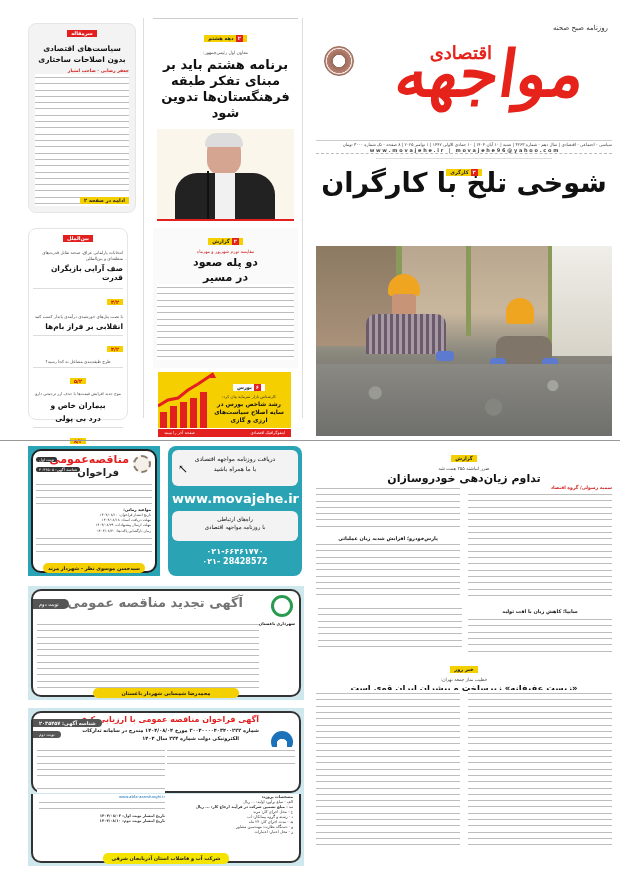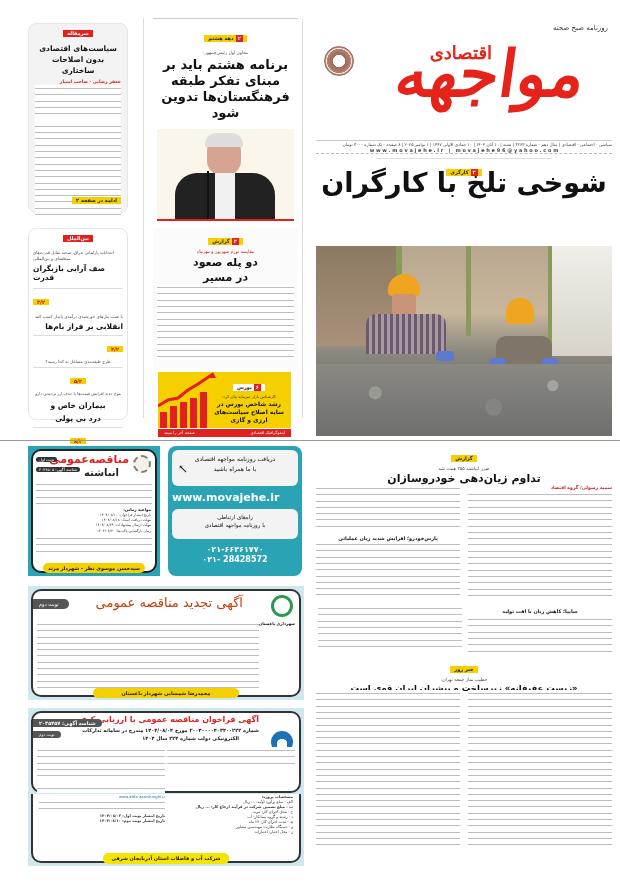--- a/index.html
+++ b/index.html
@@ -65,42 +65,42 @@
   <div style="text-align:center;font-size:13px;font-weight:bold;line-height:16px;margin-top:2px;padding:0 6px;">برنامه هشتم باید بر مبنای تفکر طبقه فرهنگستان‌ها تدوین شود</div>
   <div style="position:absolute;left:4px;right:4px;top:110px;height:92px;background:#fbf6ec;overflow:hidden;border-bottom:2px solid #e32020;">
     <div style="position:absolute;left:50px;top:6px;width:34px;height:40px;border-radius:16px 16px 14px 14px;background:#d6a592;"></div>
     <div style="position:absolute;left:48px;top:4px;width:38px;height:14px;border-radius:18px 18px 4px 4px;background:#ddd;"></div>
     <div style="position:absolute;left:18px;top:44px;width:100px;height:50px;border-radius:22px 22px 0 0;background:#222;"></div>
     <div style="position:absolute;left:58px;top:44px;width:20px;height:48px;background:#f1f1f1;"></div>
     <div style="position:absolute;left:50px;top:42px;width:2px;height:50px;background:#111;"></div>
   </div>
 </div>
 
-<div class="abs box-rounded" style="left:28px;top:23px;width:100px;height:190px;background:#f3f3f3;border:1px solid #e6e6e6;">
+<div class="abs box-rounded" style="left:28px;top:23px;width:108px;height:190px;background:#f3f3f3;border:1px solid #e6e6e6;">
   <div style="text-align:center;margin-top:-4px;">
     <span class="tag tag-r">سرمقاله</span>
   </div>
   <div style="text-align:center;font-size:7.5px;font-weight:bold;line-height:11px;margin-top:4px;padding:0 6px;">سیاست‌های اقتصادی بدون اصلاحات ساختاری</div>
   <div style="font-size:4.5px;color:#d02020;font-weight:bold;margin:3px 6px 1px;">جعفر رضایی - صاحب امتیاز</div>
   <div class="gray-lines" style="margin:0 6px;height:132px;"></div>
 
   <div style="position:absolute;right:6px;bottom:6px;">
     <span class="tag tag-y">ادامه در صفحه ۲</span>
   </div>
 </div>
 
 <div class="vdiv" style="left:143px;top:18px;height:400px;"></div>
 <div class="vdiv" style="left:302px;top:18px;height:400px;"></div>
 
 <div class="abs box-rounded" style="left:28px;top:228px;width:100px;height:192px;border:1px solid #e6e6e6;">
   <div style="text-align:center;margin-top:-4px;">
     <span class="tag tag-r">بین‌الملل</span>
   </div>
 
-  <div style="text-align:left;padding:0 4px;">
+  <div style="text-align:right;padding:0 4px;">
     <div style="font-size:4.2px;color:#444;line-height:6px;margin-top:6px;">انتخابات پارلمانی عراق، صحنه تقابل قدرت‌های منطقه‌ای و بین‌المللی</div>
     <div style="font-size:7.5px;font-weight:bold;margin-top:2px;">صف آرایی بازیگران قدرت</div>
     <div style="border-top:1px solid #ddd;margin-top:6px;"><span class="pagenum">۳/۲</span></div>
   </div>
 
   <div style="padding:0 4px;">
     <div style="font-size:4.2px;color:#444;line-height:6px;margin-top:6px;">با نصب پنل‌های خورشیدی درآمدی پایدار کسب کنید</div>
     <div style="font-size:7.5px;font-weight:bold;margin-top:2px;">انقلابی بر فراز بام‌ها</div>
     <div style="border-top:1px solid #ddd;margin-top:4px;"><span class="pagenum">۴/۲</span></div>
   </div>
@@ -177,21 +177,21 @@
   <div style="text-align:center;font-size:8.5px;font-weight:bold;margin-top:1px;">«زیست عفیفانه» زیرساخت و پیشران ایران قوی است</div>
   <div class="abs gray-lines" style="right:0;top:34px;width:144px;height:158px;"></div>
   <div class="abs gray-lines" style="left:0;top:34px;width:144px;height:158px;"></div>
 
 </div>
 
 <div class="abs" style="left:28px;top:446px;width:132px;height:130px;background:#2aa3b5;padding:3px;">
   <div class="ad-frame" style="width:100%;height:100%;position:relative;border-color:#222;">
     <div style="position:absolute;right:4px;top:4px;width:18px;height:18px;border-radius:50%;border:2px dashed #8a7a6a;background:#f5f0ea;"></div>
     <div style="position:absolute;right:26px;top:2px;font-size:11px;font-weight:bold;color:#e32020;">مناقصه‌عمومی</div>
-    <div style="position:absolute;right:36px;top:16px;font-size:10px;font-weight:bold;color:#222;">انباشته</div>
+    <div style="position:absolute;right:36px;top:16px;font-size:10px;font-weight:bold;color:#222;">فراخوان</div>
     <span style="position:absolute;left:3px;top:6px;font-size:4px;background:#333;color:#fff;padding:0 3px;border-radius:3px;">نوبت اول</span>
     <span style="position:absolute;left:3px;top:16px;font-size:4px;background:#333;color:#fff;padding:0 3px;border-radius:3px;">شناسه آگهی: ۲۰۳۶۵۰۵</span>
     <div class="gray-lines" style="position:absolute;left:3px;right:3px;top:30px;height:24px;"></div>
 
     <div style="position:absolute;right:4px;top:56px;font-size:4px;font-weight:bold;">مواعید زمانی:</div>
     <div style="position:absolute;right:4px;top:62px;font-size:3.6px;line-height:5.2px;color:#333;">
       <div>تاریخ انتشار فراخوان: ۱۴۰۴/۰۸/۱۰</div>
       <div>مهلت دریافت اسناد: ۱۴۰۴/۰۸/۱۸</div>
       <div>مهلت ارسال پیشنهادات: ۱۴۰۴/۰۸/۲۹</div>
       <div>زمان بازگشایی پاکت‌ها: ۱۴۰۴/۰۸/۳۰</div>
@@ -200,33 +200,33 @@
     <div style="position:absolute;left:10px;right:10px;bottom:-2px;height:10px;background:#f5d000;border-radius:5px;font-size:5px;font-weight:bold;text-align:center;line-height:10px;">سیدحسن موسوی نظر - شهردار مرند</div>
   </div>
 </div>
 
 <div class="abs" style="left:168px;top:446px;width:134px;height:130px;background:#2aa3b5;border-radius:8px;padding:4px;">
   <div style="background:#f3f3f3;border-radius:6px;height:36px;position:relative;text-align:center;font-family:'DejaVu Serif',serif;">
     <div style="font-size:6px;padding-top:5px;">دریافت روزنامه مواجهه اقتصادی</div>
     <div style="font-size:6px;margin-top:3px;">با ما همراه باشید</div>
     <div style="position:absolute;left:6px;top:12px;font-size:12px;">↖</div>
   </div>
-  <div style="text-align:left;color:#fff;font-weight:bold;font-size:11px;margin:5px 0;direction:ltr;">www.movajehe.ir</div>
+  <div style="text-align:right;color:#fff;font-weight:bold;font-size:13px;margin:5px 0;direction:ltr;">www.movajehe.ir</div>
   <div style="background:#f3f3f3;border-radius:6px;height:30px;text-align:center;font-family:'DejaVu Serif',serif;">
     <div style="font-size:5.5px;padding-top:5px;">راه‌های ارتباطی</div>
     <div style="font-size:5.5px;margin-top:2px;">با روزنامه مواجهه اقتصادی</div>
   </div>
   <div style="text-align:center;color:#fff;font-weight:bold;font-size:8px;margin-top:6px;direction:ltr;">۰۲۱-۶۶۴۶۱۷۷۰</div>
   <div style="text-align:center;color:#fff;font-weight:bold;font-size:8px;margin-top:1px;direction:ltr;">۰۲۱- 28428572</div>
 </div>
 
 <div class="abs" style="left:28px;top:586px;width:276px;height:114px;background:#cfe8ee;padding:3px;">
   <div class="ad-frame" style="width:100%;height:100%;position:relative;">
     <div style="position:absolute;right:6px;top:4px;width:22px;height:22px;border-radius:50%;border:3px solid #2a9a50;background:#fff;"></div>
-    <div style="position:absolute;right:56px;top:4px;font-size:13px;font-weight:normal;color:#c2410c;">آگهی تجدید مناقصه عمومی</div>
+    <div style="position:absolute;right:56px;top:4px;font-size:13px;font-weight:bold;color:#737373;">آگهی تجدید مناقصه عمومی</div>
     <span style="position:absolute;left:0;top:8px;font-size:5px;background:#555;color:#fff;padding:2px 10px 2px 6px;border-radius:0 8px 8px 0;">نوبت دوم</span>
     <div style="position:absolute;right:4px;top:30px;font-size:4px;font-weight:bold;">شهرداری باغستان</div>
     <div class="gray-lines" style="position:absolute;left:4px;right:40px;top:30px;height:68px;"></div>
 
     <div style="position:absolute;left:60px;right:60px;bottom:-3px;height:10px;background:#f5d000;border-radius:5px;font-size:5px;font-weight:bold;text-align:center;line-height:10px;">محمدرضا شمسایی شهردار باغستان</div>
   </div>
 </div>
 
 <div class="abs" style="left:28px;top:708px;width:276px;height:88px;background:#cfe8ee;padding:3px;">
   <div class="ad-frame" style="width:100%;height:100%;position:relative;">

